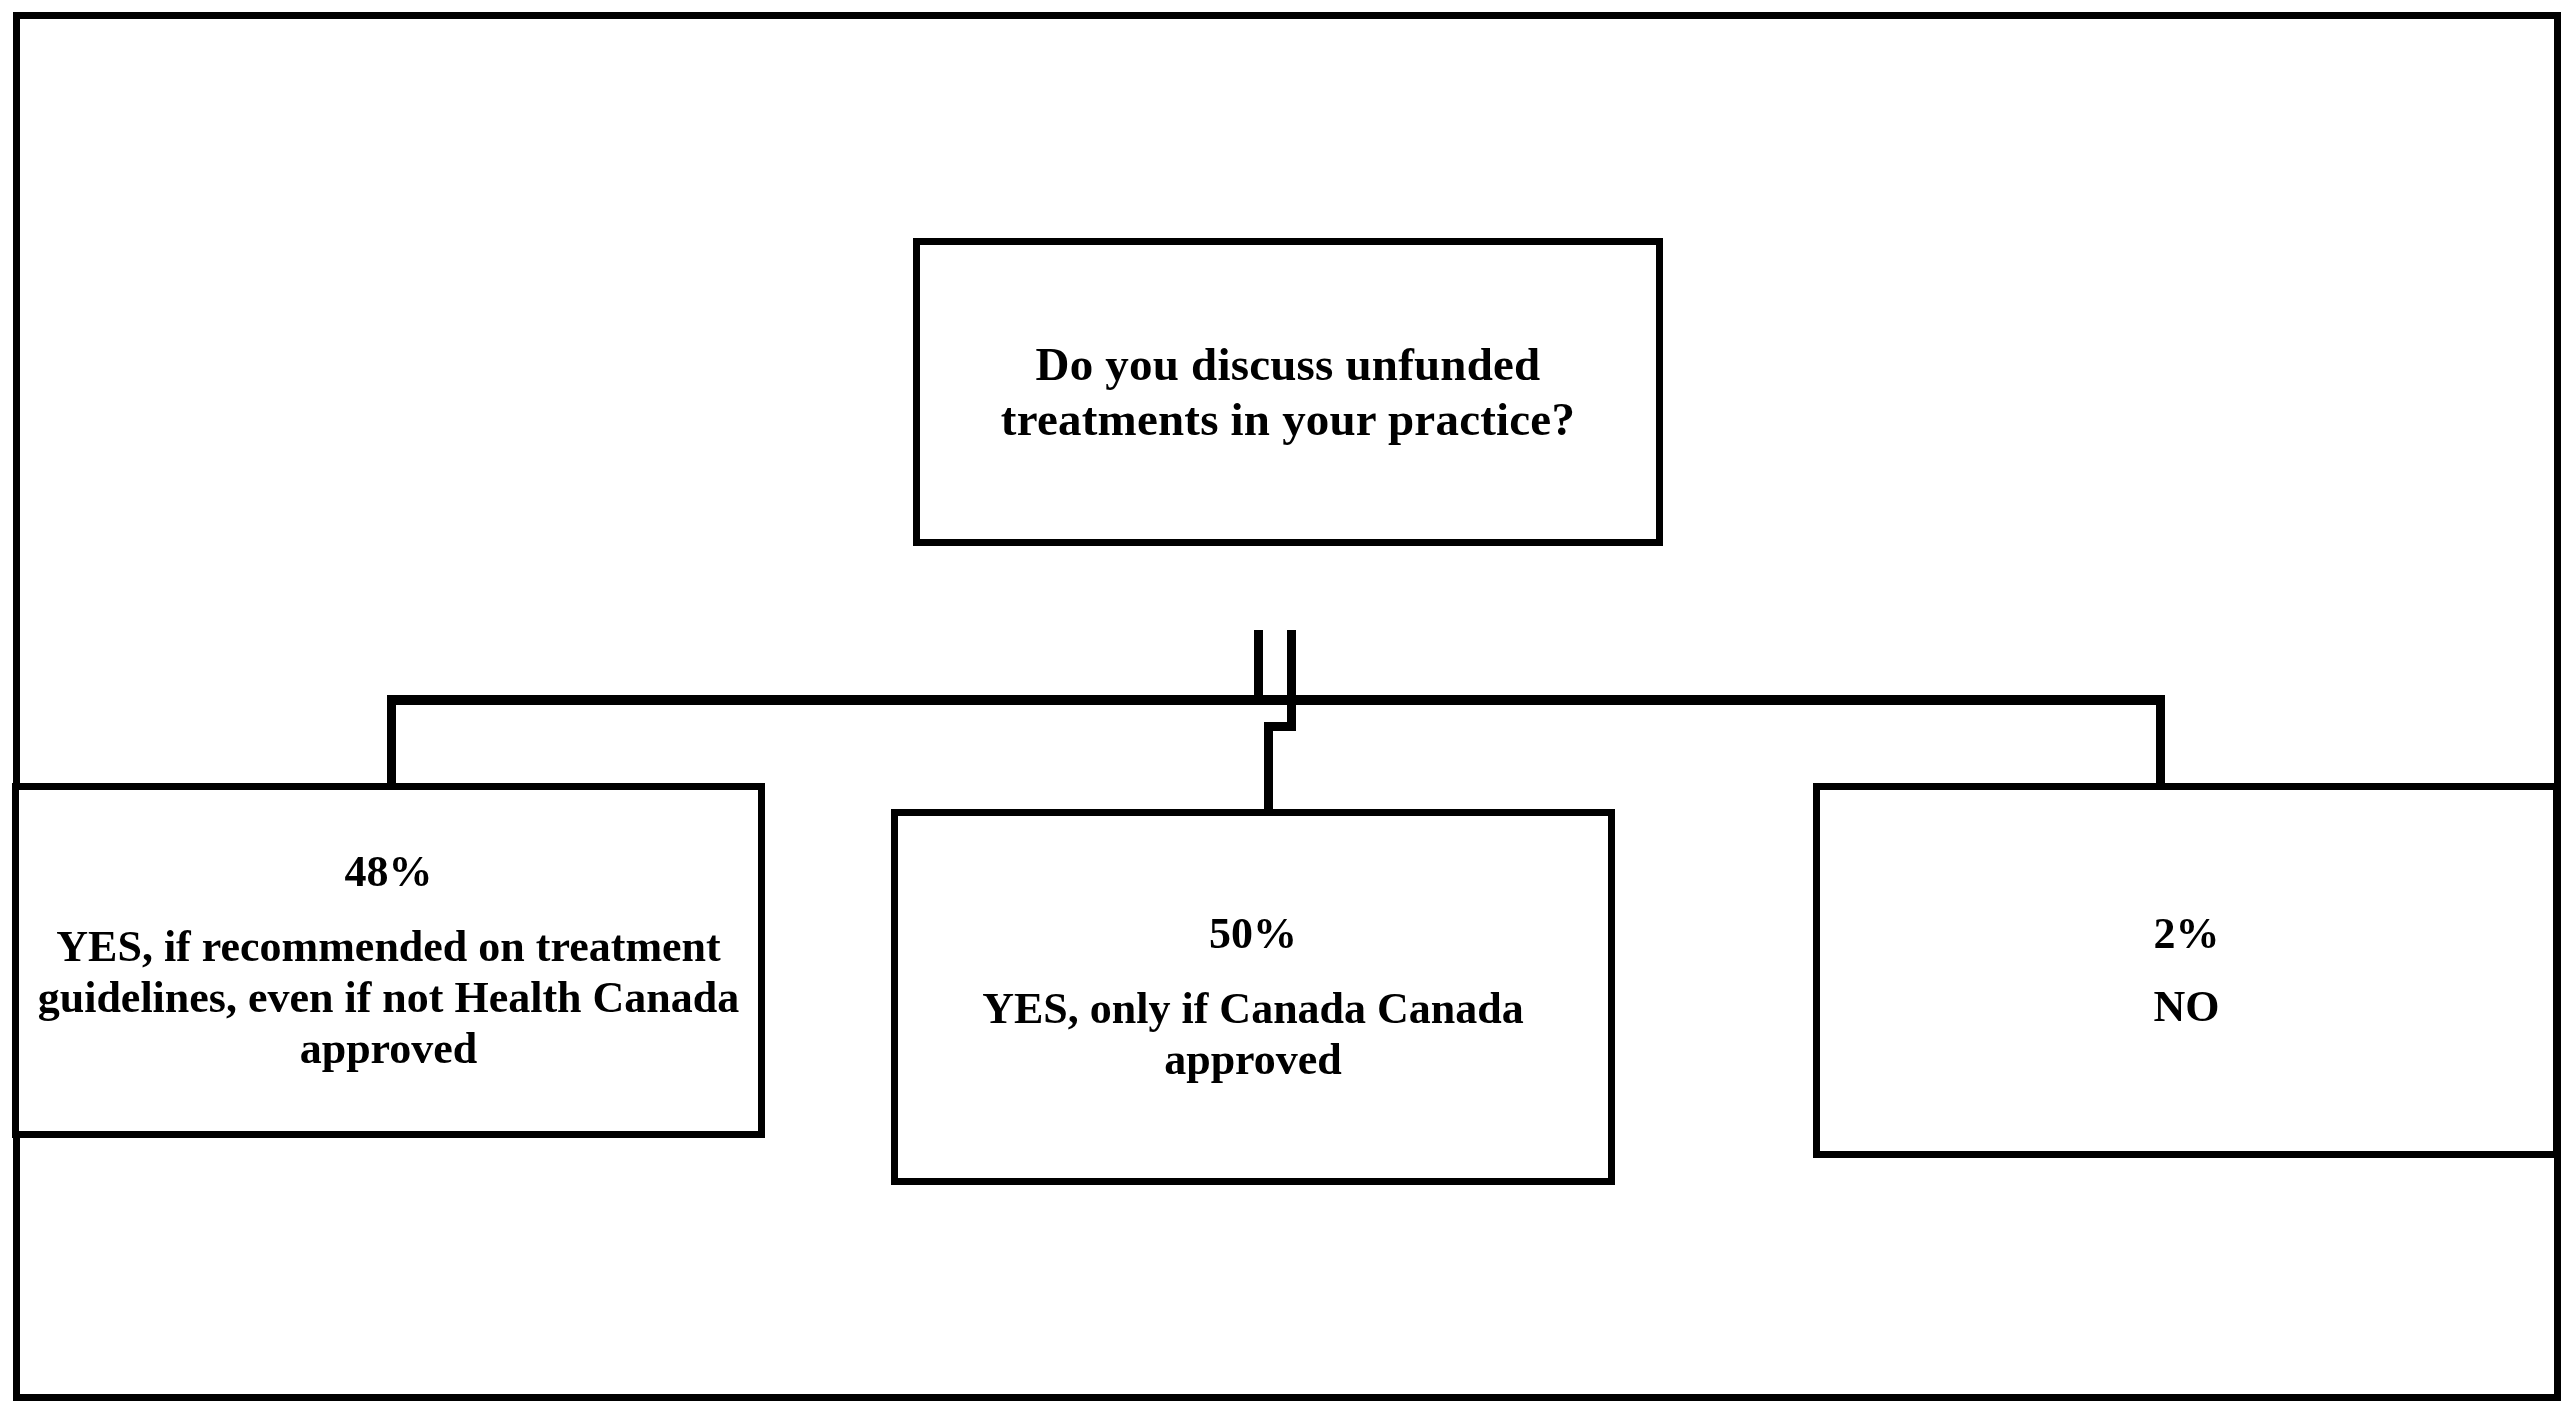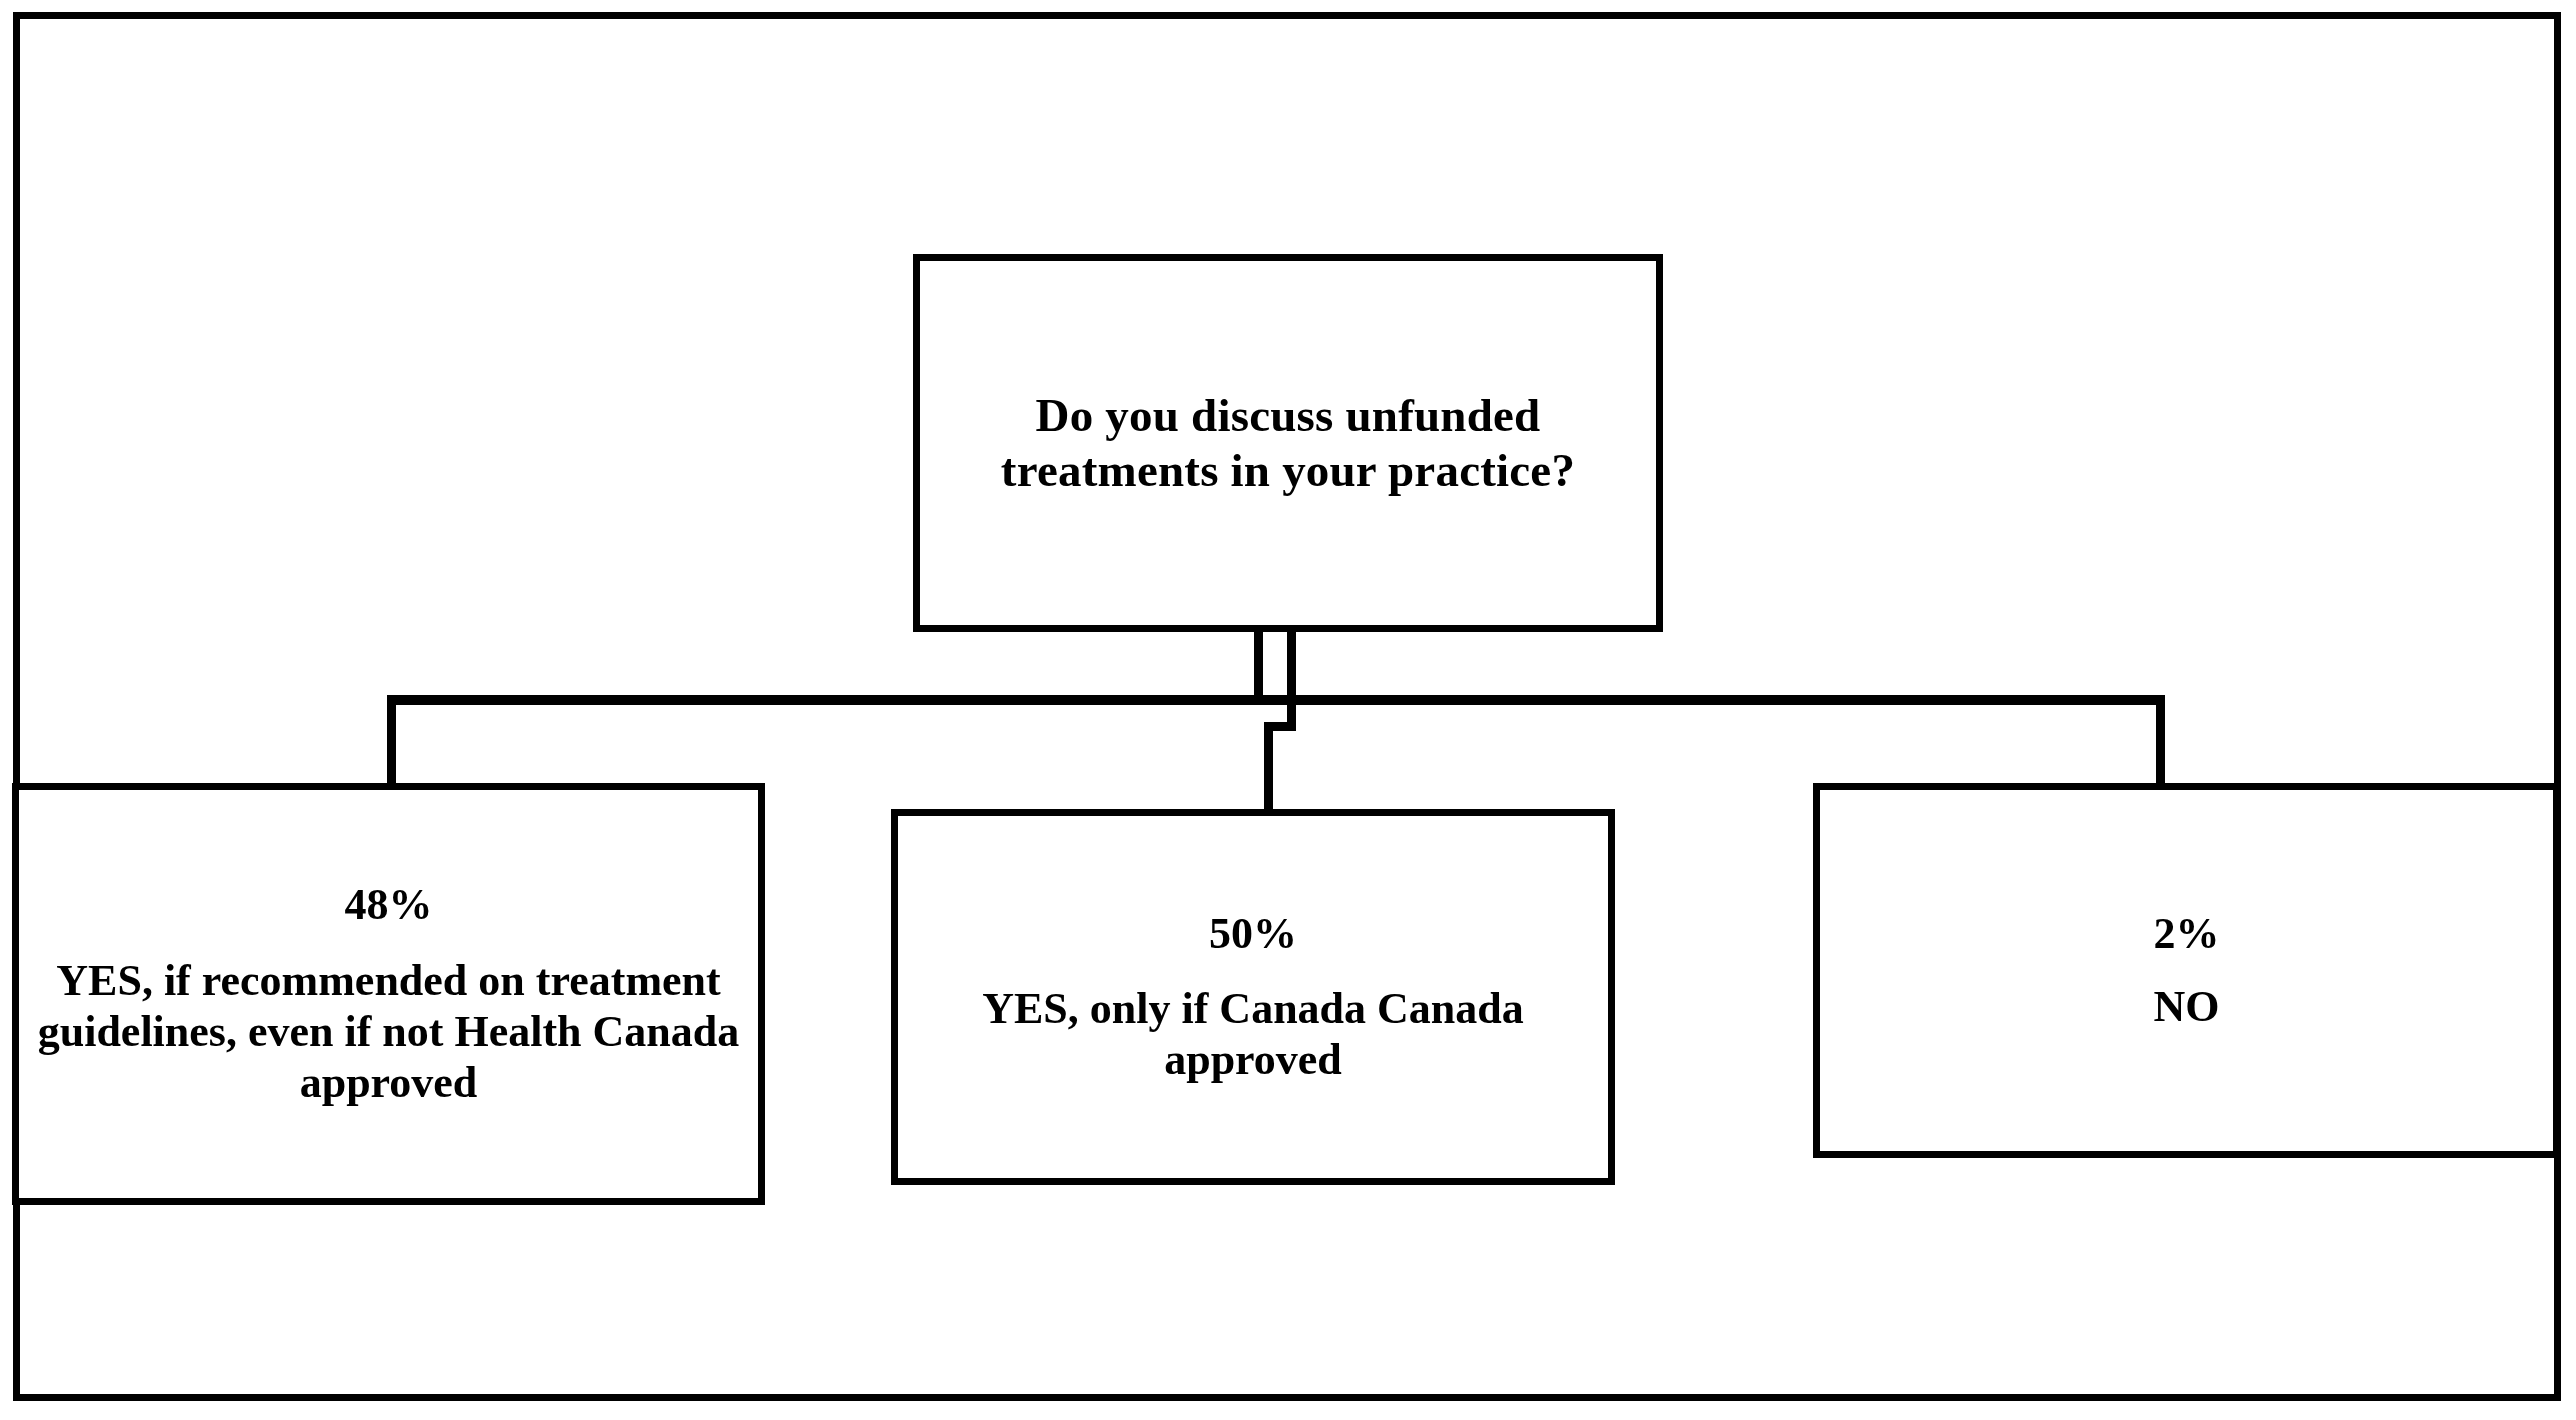--- a/index.html
+++ b/index.html
@@ -50,38 +50,38 @@
     line-height: 1.12;
   }
   .node-box .node-label {
     font-weight: bold;
     line-height: 1.16;
   }
 
   
   #box-root {
     left: 913px;
-    top: 254px;
+    top: 238px;
     width: 750px;
-    height: 378px;
+    height: 308px;
   }
   #box-root .node-title {
     font-weight: bold;
     font-size: 47px;
     line-height: 1.18;
     letter-spacing: 0.2px;
     padding: 0 40px;
   }
 
   
   #box-left {
     left: 12px;
     top: 783px;
     width: 753px;
-    height: 422px;
+    height: 355px;
   }
   #box-left .node-pct {
     font-size: 44px;
     margin-bottom: 25px;
   }
   #box-left .node-label {
     font-size: 44px;
     padding: 0 10.4px;
   }
 

